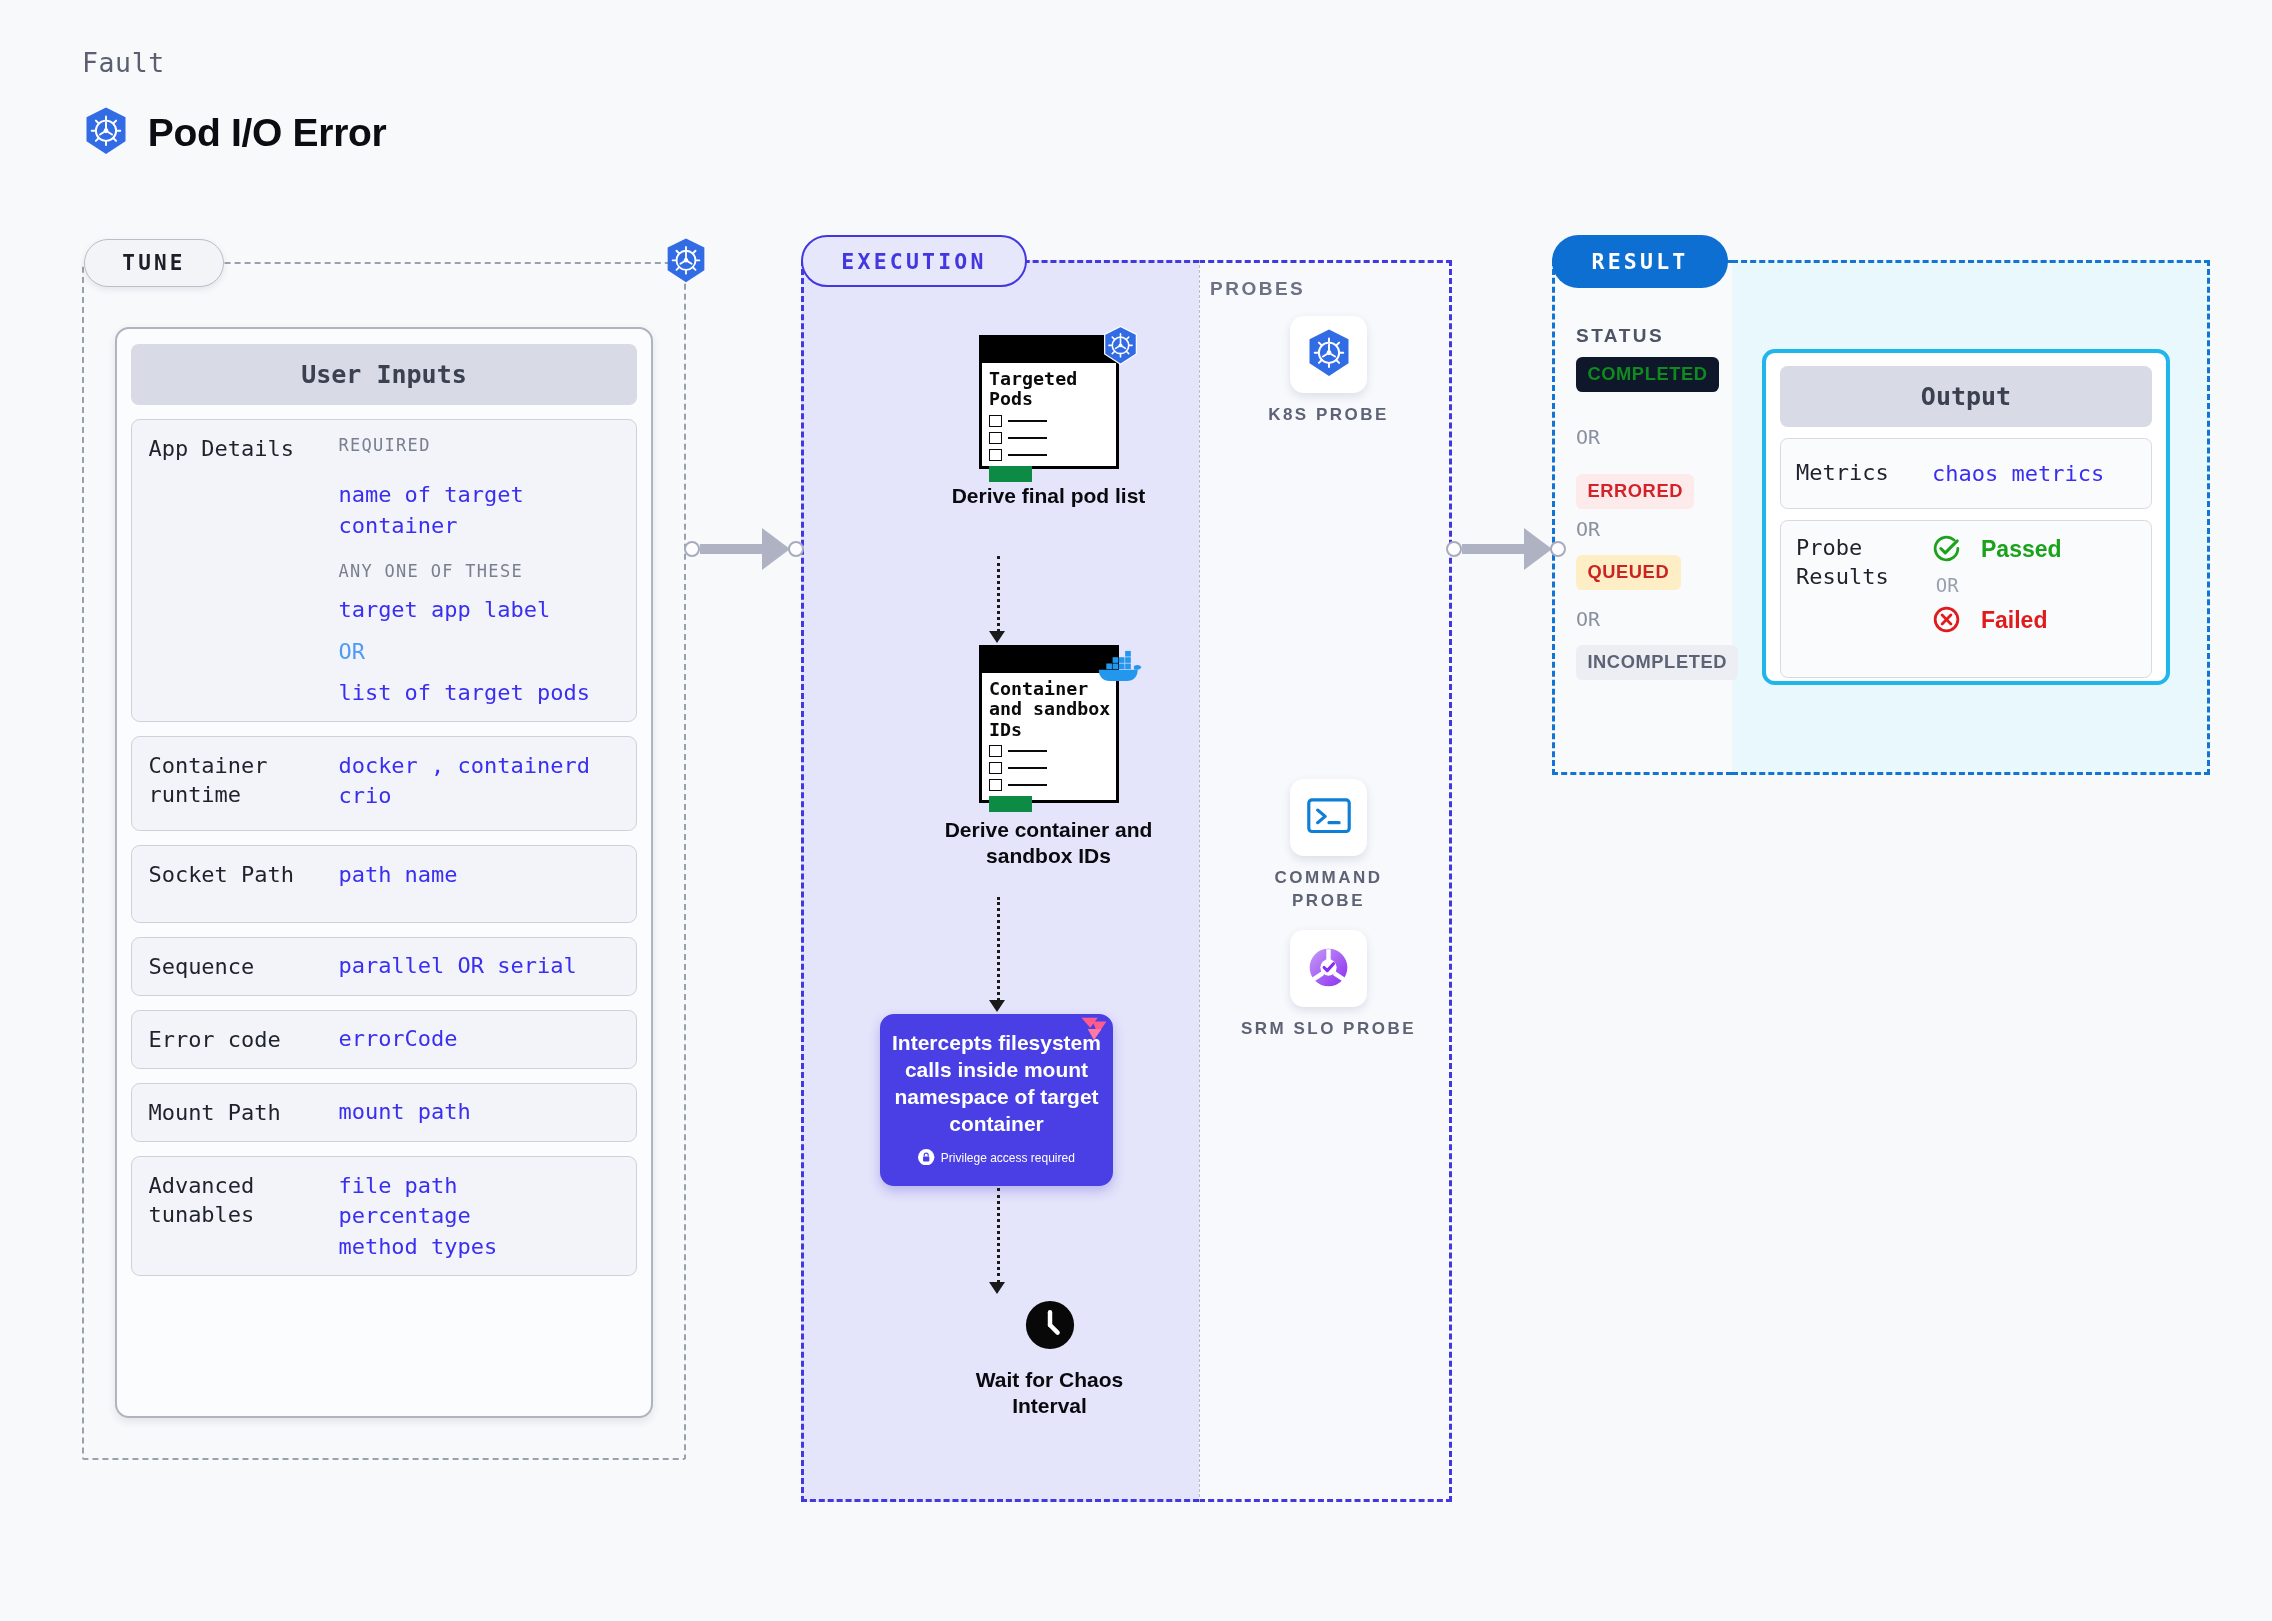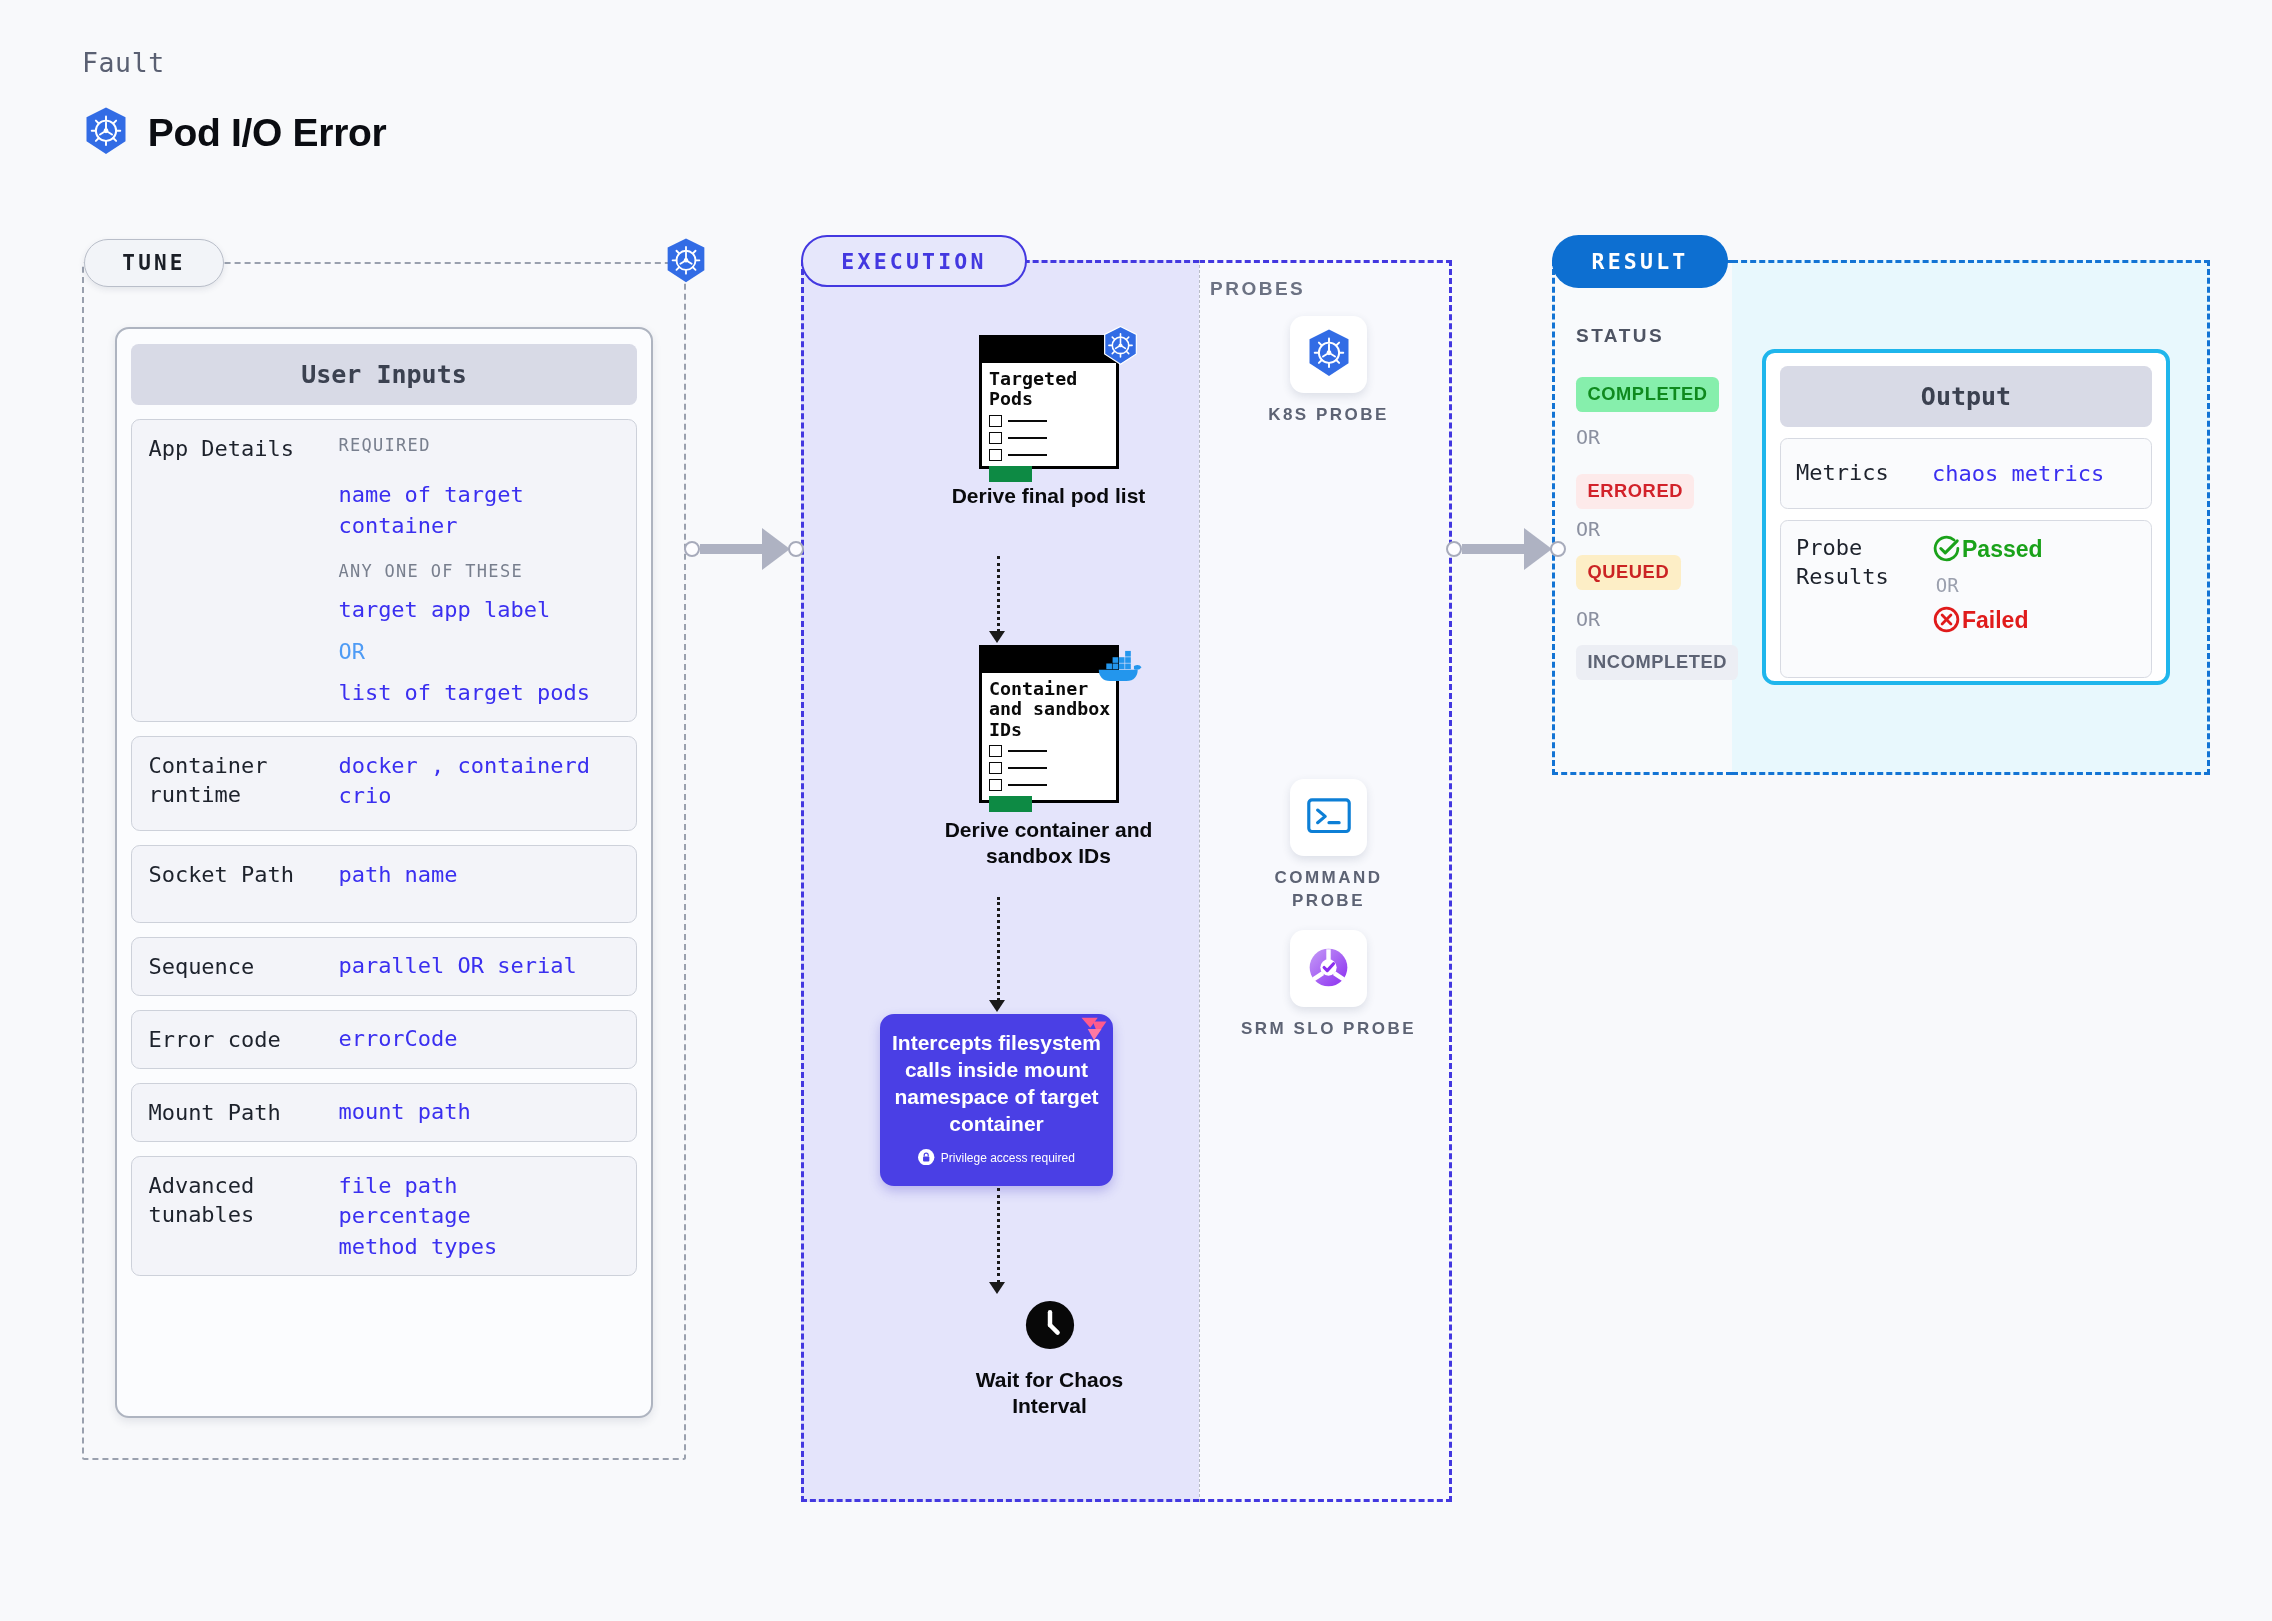--- a/index.html
+++ b/index.html
@@ -238,21 +238,21 @@
   .out-label {
     width: 136px; flex: none;
     font-family: "DejaVu Sans Mono", monospace;
     font-size: 22px; color: #1d222c; line-height: 1.3;
   }
   .out-values { flex: 1; }
   .out-mono-val {
     font-family: "DejaVu Sans Mono", monospace;
     font-size: 22px; color: #3a2ff0;
   }
-  .pr-line { display: flex; align-items: center; gap: 1px; }
+  .pr-line { display: flex; align-items: center; gap: 20px; }
   .pr-text { font-size: 23px; font-weight: 700; }
   .pr-or {
     font-family: "DejaVu Sans Mono", monospace;
     font-size: 19px; color: #9ba0ae; margin: 8.8px 0 8.8px 3.8px;
   }
 </style>
 </head>
 <body>
 
 <div id="root">
@@ -580,21 +580,21 @@
           </g>
           <polyline points="32,39 37,44 47,33" fill="none" stroke="#8b2df0" stroke-width="5" stroke-linecap="round" stroke-linejoin="round"></polyline>
         </svg>
       </span>
     </div>
     <div class="probe-name">SRM SLO PROBE</div>
   </div>
 
   <div class="status-label">STATUS</div>
 
-  <div class="status-badge" style="top:377px; background:#86efac; color:#0f8a1e;">COMPLETED</div>
+  <div class="status-badge" style="top:357px; background:#0f172a; color:#0f8a1e;">COMPLETED</div>
   <div class="status-or" style="top:425px;">OR</div>
   <div class="status-badge" style="top:474px; background:#fdeaea; color:#d2222a;">ERRORED</div>
   <div class="status-or" style="top:517px;">OR</div>
   <div class="status-badge" style="top:555px; background:#fdeec6; color:#cb2323;">QUEUED</div>
   <div class="status-or" style="top:607px;">OR</div>
   <div class="status-badge" style="top:645px; background:#eceef4; color:#5d6374;">INCOMPLETED</div>
 
   <div class="output-card">
     <div class="ui-header">Output</div>
 

